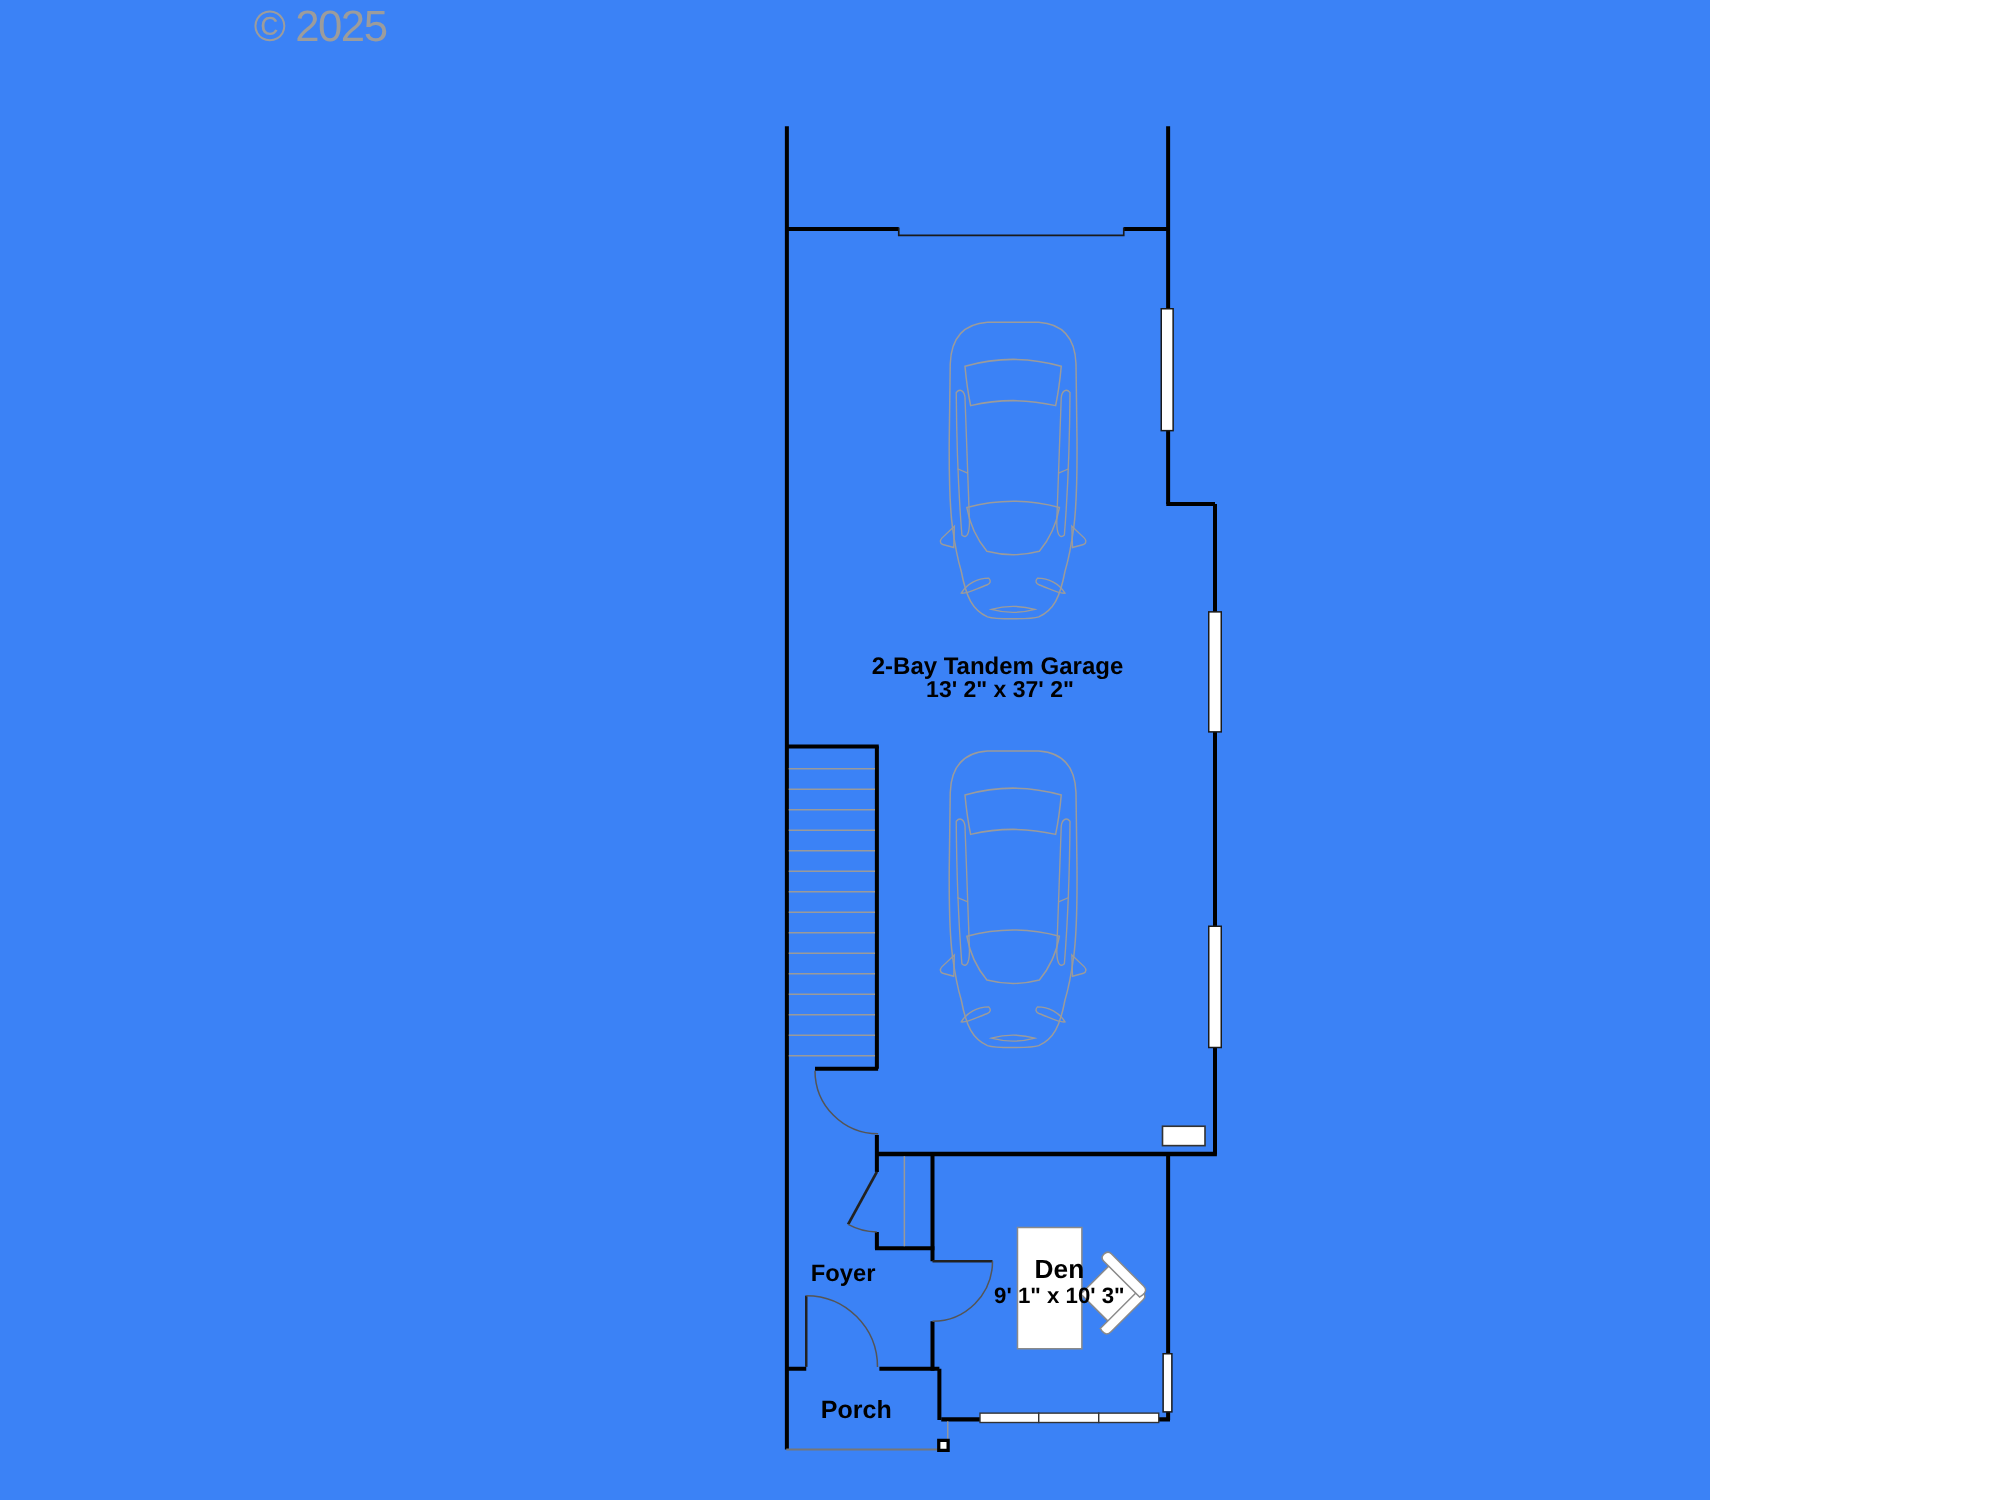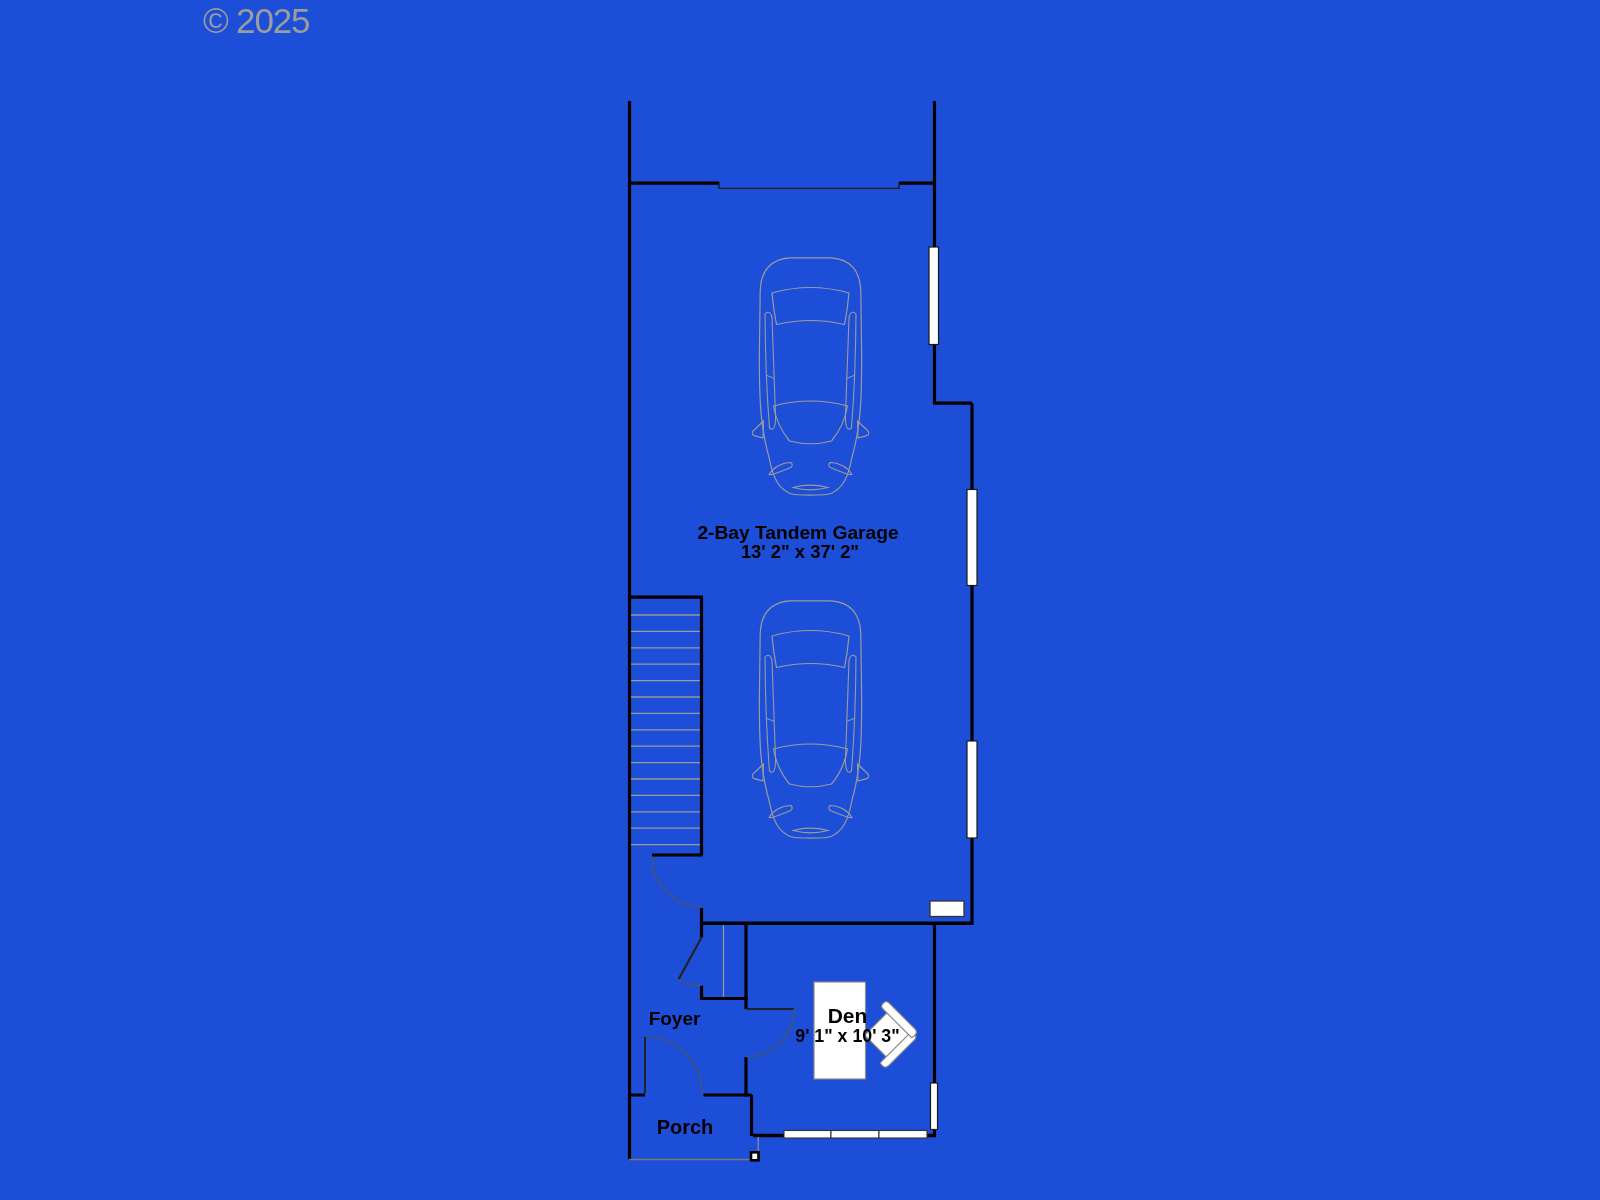--- a/index.html
+++ b/index.html
@@ -1,16 +1,16 @@
 <!DOCTYPE html>
 <html><head>
 <meta charset="utf-8">
 <style>
   html,body{margin:0;padding:0;background:#ffffff;}
-  .page{position:relative;width:1600px;height:1200px;background:#1d4ed8;overflow:hidden;
+  .page{position:relative;width:1368px;height:1200px;background:#3b82f6;overflow:hidden;
         font-family:"Liberation Sans", sans-serif;}
   svg{position:absolute;left:0;top:0;}
   text{font-family:"Liberation Sans", sans-serif;}
   .lbl{font-weight:bold;fill:#000;}
 </style>
 </head>
 <body>
 <div class="page">
 <svg width="1600" height="1200" viewBox="0 0 1600 1200">
   <defs>

